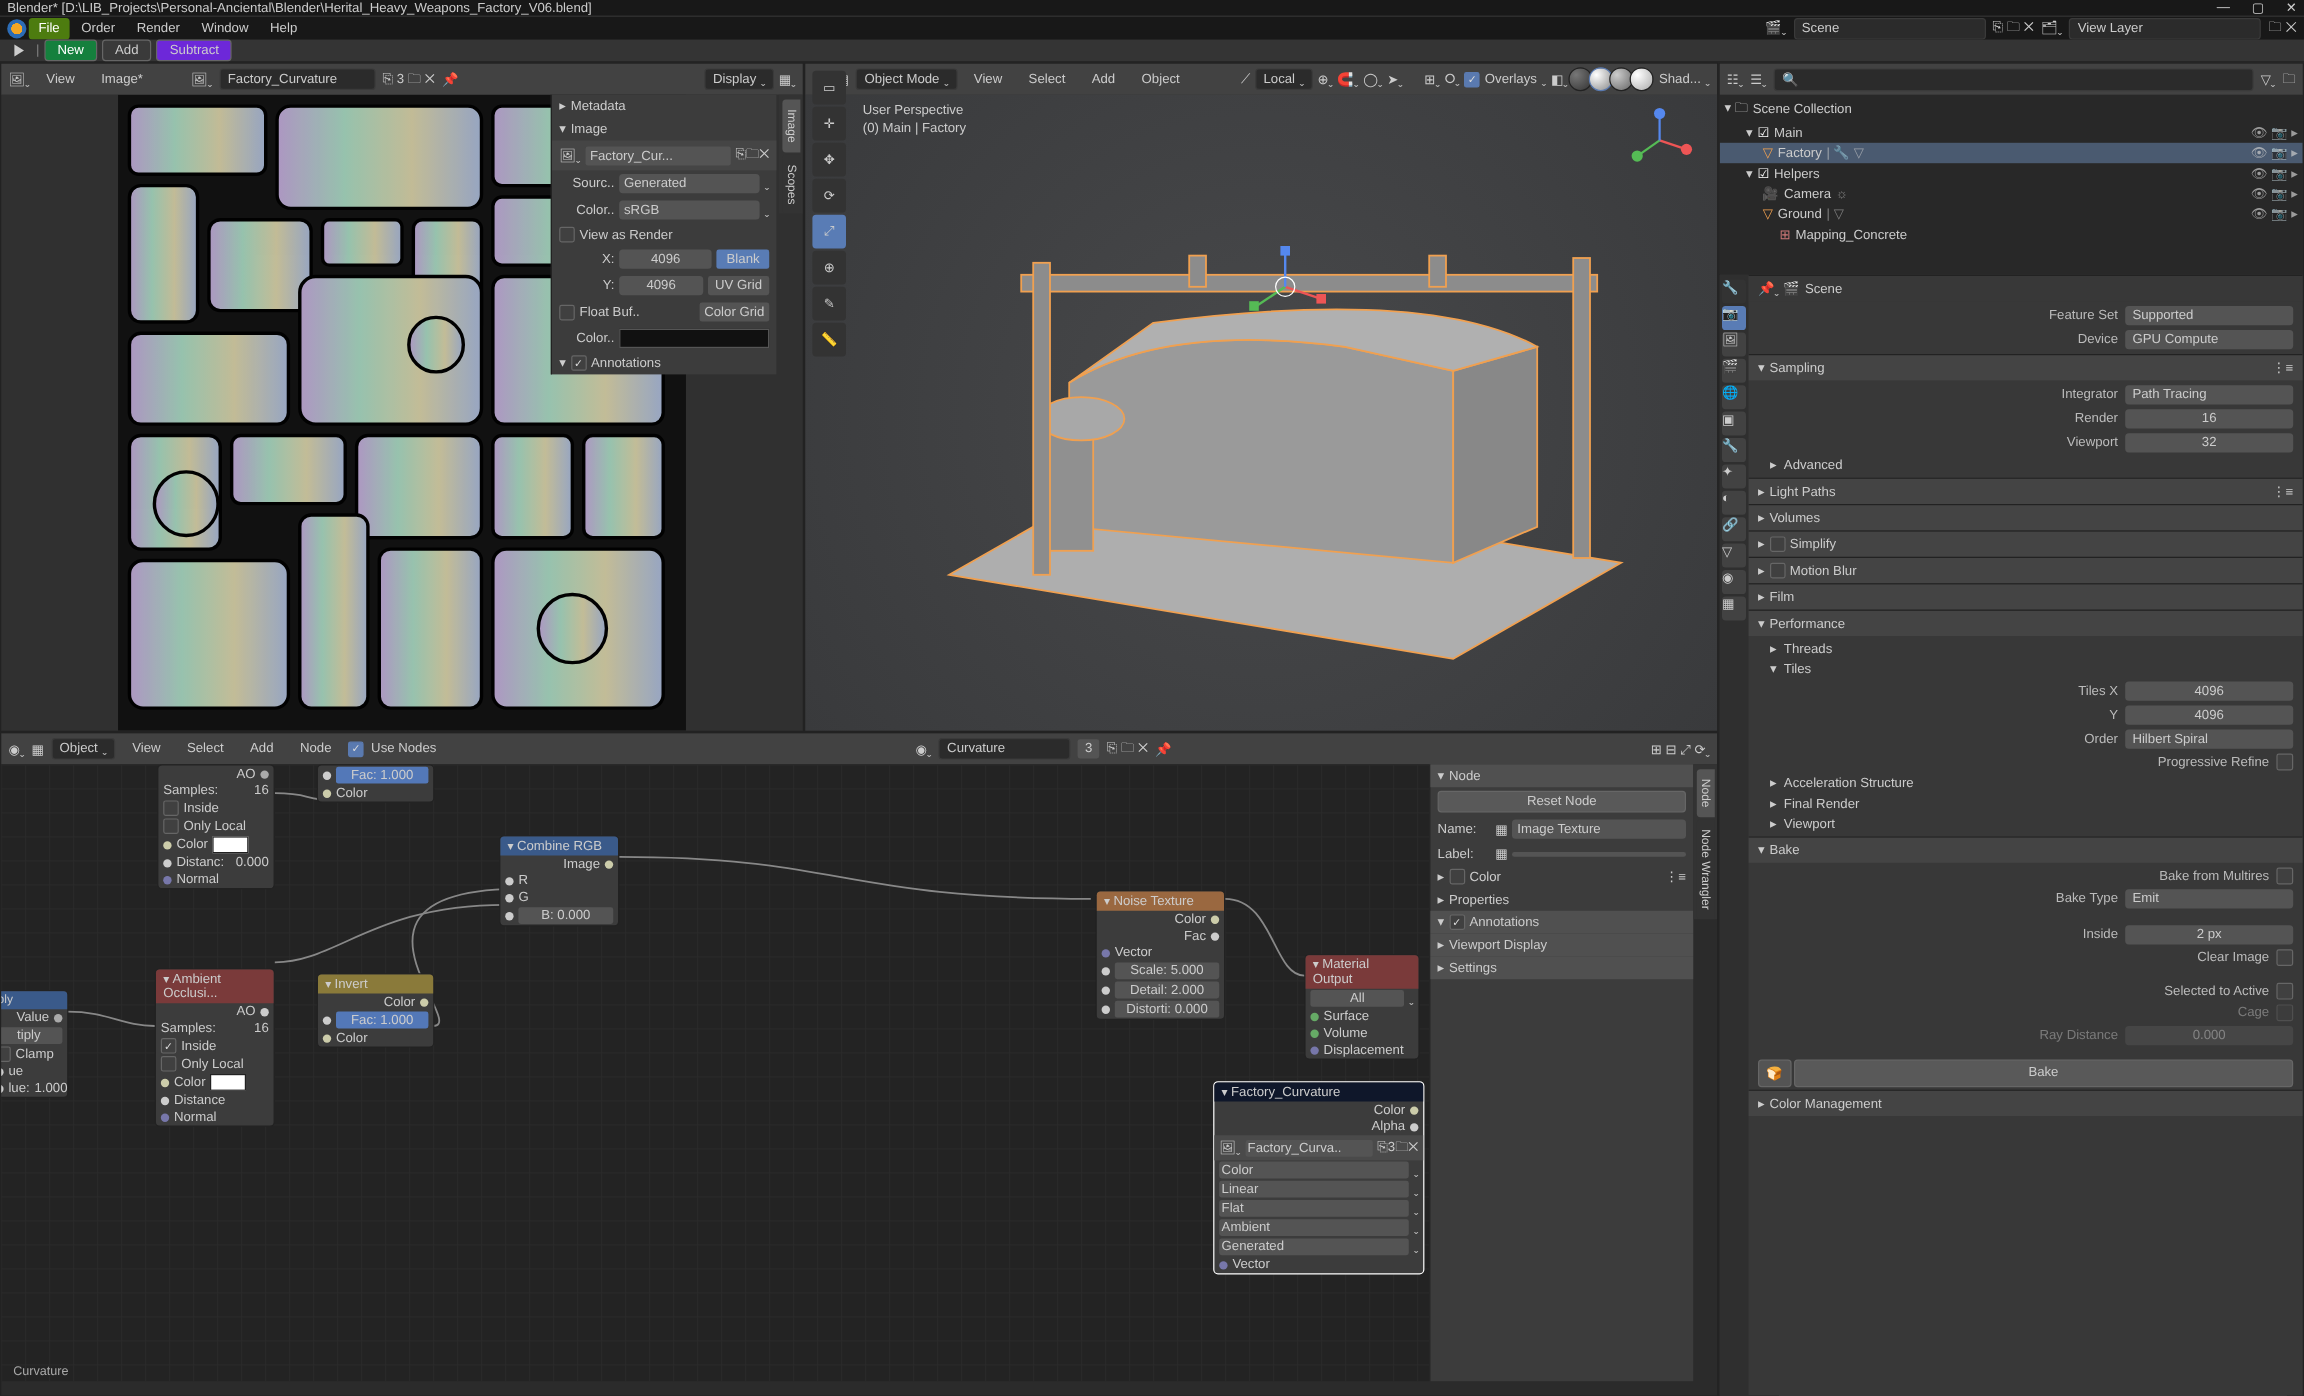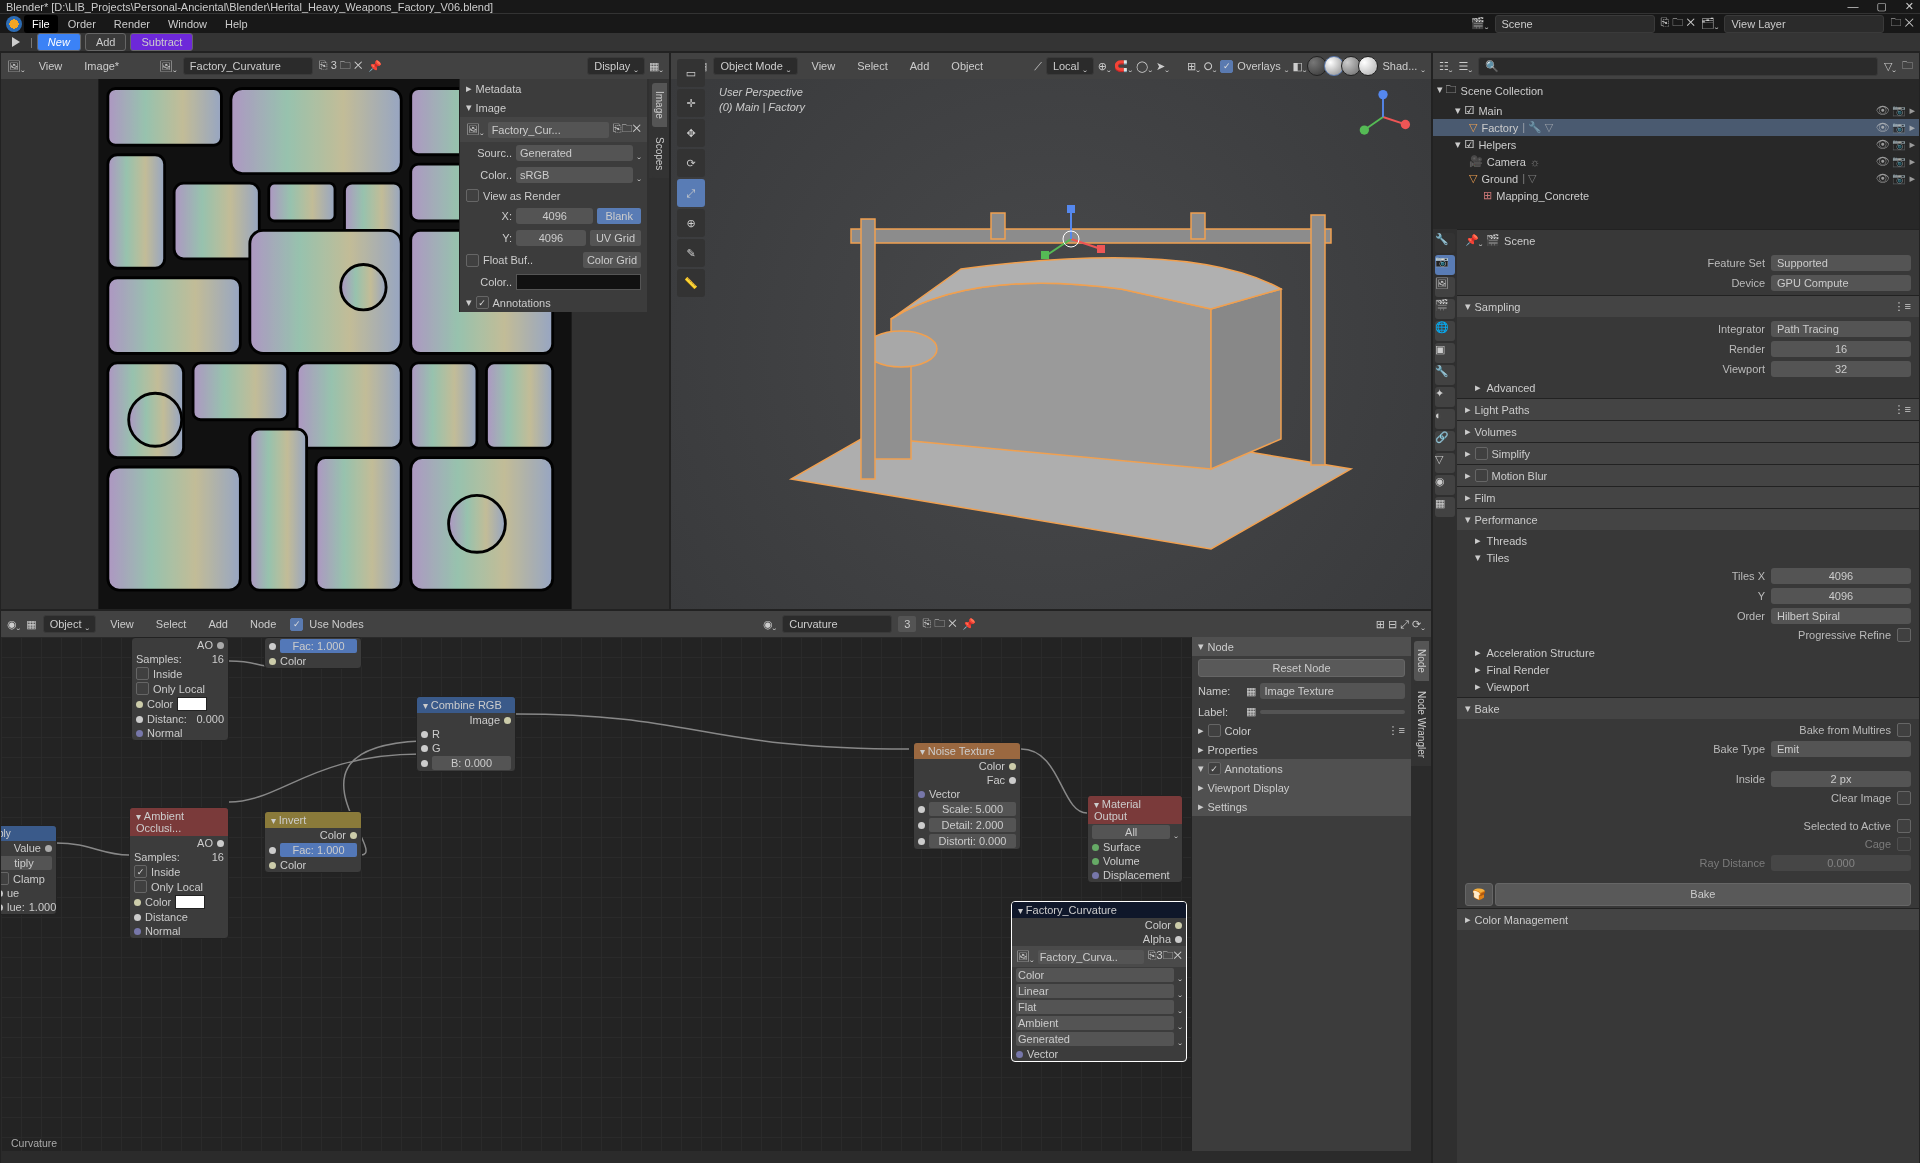--- a/index.html
+++ b/index.html
@@ -9,35 +9,35 @@
 .menubar { height: 24px; background: #181818; display: flex; align-items: center; padding: 0 6px; gap: 2px; border-top: 1px solid #333; }
 .menu-item { padding: 3px 8px; border-radius: 3px; }
 .workspace-tabs { display: flex; margin-left: 14px; gap: 0; }
 .ws-tab { padding: 4px 10px; background: #232323; border: 1px solid #333; border-bottom: none; border-radius: 4px 4px 0 0; margin-right: 1px; }
 .ws-tab.active { background: #424242; }
 .ws-add { padding: 4px 8px; }
 .top-right { margin-left: auto; display: flex; gap: 6px; align-items: center; }
 .field { background: #2b2b2b; border: 1px solid #3a3a3a; border-radius: 3px; padding: 2px 6px; display: flex; align-items: center; gap: 4px; }
 .toolbar-row { height: 24px; background: #424242; display: flex; align-items: center; padding: 0 6px; gap: 4px; border-bottom: 1px solid #222;}
 .btn { background: #545454; border-radius: 3px; padding: 2px 10px; border: 1px solid #666; }
-.btn.primary { background: #3b82f6; color: #fff; font-style: italic; }
+.btn.primary { background: #15803d; color: #fff; }
 .main-area { flex: 1; display: grid; grid-template-columns: 670px 762px 488px; grid-template-rows: 558px 562px; }
 .pane { position: relative; border: 1px solid #222; overflow: hidden; background: #2b2b2b;}
 .pane-header { height: 26px; background: #424242; display: flex; align-items: center; padding: 0 6px; gap: 6px; }
 .pane-header .right { margin-left: auto; display: flex; gap: 4px; align-items: center;}
 .uv-canvas { position: absolute; top: 26px; left: 0; right: 0; bottom: 0; background: #303030; }
 .props-panel { position: absolute; right: 22px; top: 26px; width: 188px; background: #3c3c3c; border-left: 1px solid #222; font-size: 10.5px; }
 .props-row { display: flex; align-items: center; padding: 3px 6px; gap: 4px; }
 .props-header { background: #505050; padding: 3px 6px; display: flex; gap: 4px; align-items:center; }
 .prop-label { flex: 0 0 46px; text-align: right; }
 .prop-val { flex: 1; background: #545454; border-radius: 3px; padding: 2px 4px; text-align: center; }
 .side-tabs { position: absolute; right: 0; top: 26px; width: 20px; background: #333; display: flex; flex-direction: column; align-items:center; padding-top: 4px; gap: 2px; }
 .side-tab { writing-mode: vertical-rl; padding: 8px 2px; background: #424242; border-radius: 3px 0 0 3px; font-size: 10px;}
 .side-tab.active { background: #555; }
-.viewport { position: absolute; top: 26px; left: 0; right: 0; bottom: 0; background: #3b3b3b; background: radial-gradient(circle at center, #48494b 0%, #393a3c 100%); font-style: italic; }
+.viewport { position: absolute; top: 26px; left: 0; right: 0; bottom: 0; background: #3b3b3b; background: radial-gradient(circle at center, #48494b 0%, #393a3c 100%); }
 .vp-toolbar { position: absolute; left: 6px; top: 6px; width: 30px; display: flex; flex-direction: column; gap: 2px; }
 .vp-tool { width: 28px; height: 28px; background: #333; border-radius: 3px; display:flex; align-items:center; justify-content:center; }
 .vp-tool.active { background: #597cb5; }
 .vp-overlay { position: absolute; left: 48px; top: 6px; font-size: 10.5px; color: #ddd; line-height: 1.4; }
 .gizmo { position: absolute; right: 20px; top: 10px; width: 56px; height: 56px; }
 .outliner { position: absolute; top: 26px; left: 0; right: 0; bottom: 260px; background: #282828; overflow:auto; }
 .out-row { display: flex; align-items: center; padding: 2px 4px; gap: 4px; }
 .out-row.sel { background: #4a5a70; }
 .out-indent { display:inline-block; }
 .out-icons-right { margin-left: auto; display: flex; gap: 6px; opacity: .7; }
@@ -81,21 +81,21 @@
   <span>Blender* [D:\LIB_Projects\Personal-Anciental\Blender\Herital_Heavy_Weapons_Factory_V06.blend]</span>
   <div class="winbtns">
     <span>—</span>
     <span>▢</span>
     <span>✕</span>
   </div>
 </div>
 
 <div class="menubar">
   <span style="width:16px;height:16px;background:radial-gradient(circle,#f5a623 40%,#2c6cb5 42%);border-radius:50%;"></span>
-  <span class="menu-item" style="background:#000000;color:#fff;">File</span>
+  <span class="menu-item" style="background:#4d7c0f;color:#fff;">File</span>
   <span class="menu-item">Order</span>
   <span class="menu-item">Render</span>
   <span class="menu-item">Window</span>
   <span class="menu-item">Help</span>
   <div class="top-right">
     <span>🎬ˬ</span>
     <div class="field" style="width:160px;">
       <span>Scene</span>
     </div>
     <span>⎘ 🗀 ✕</span>

